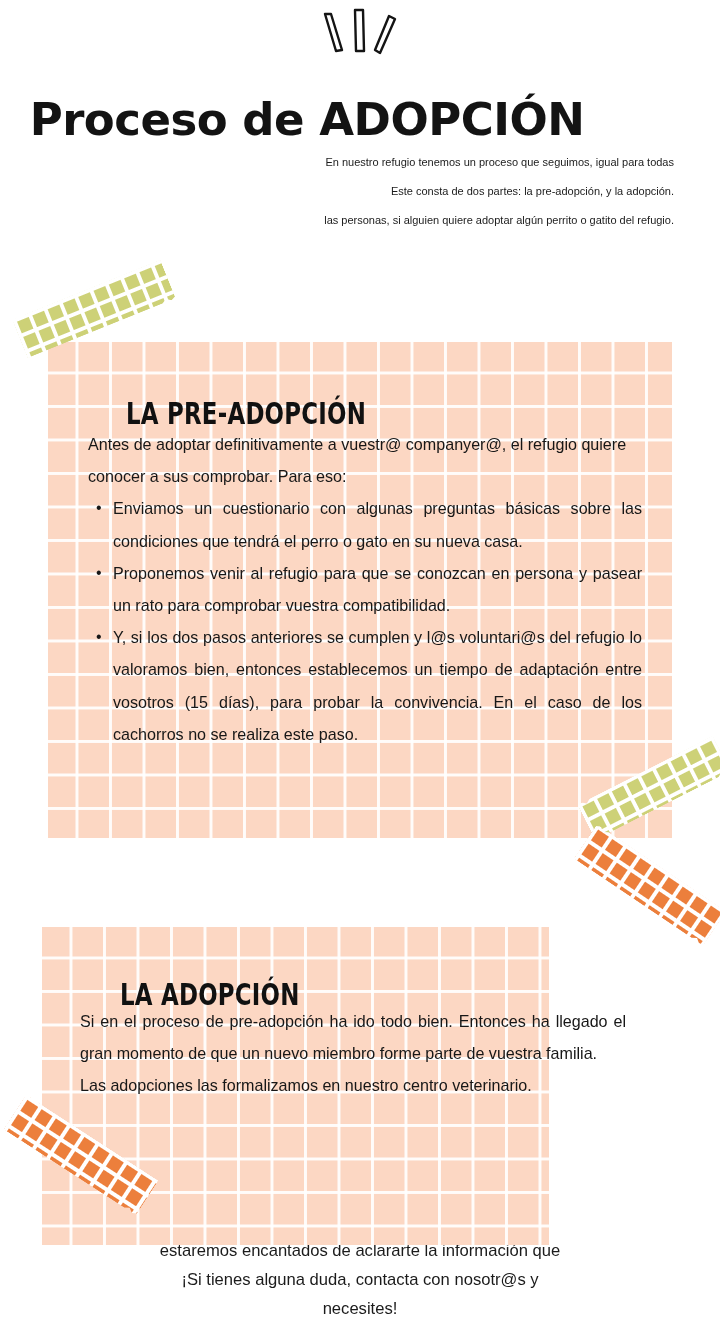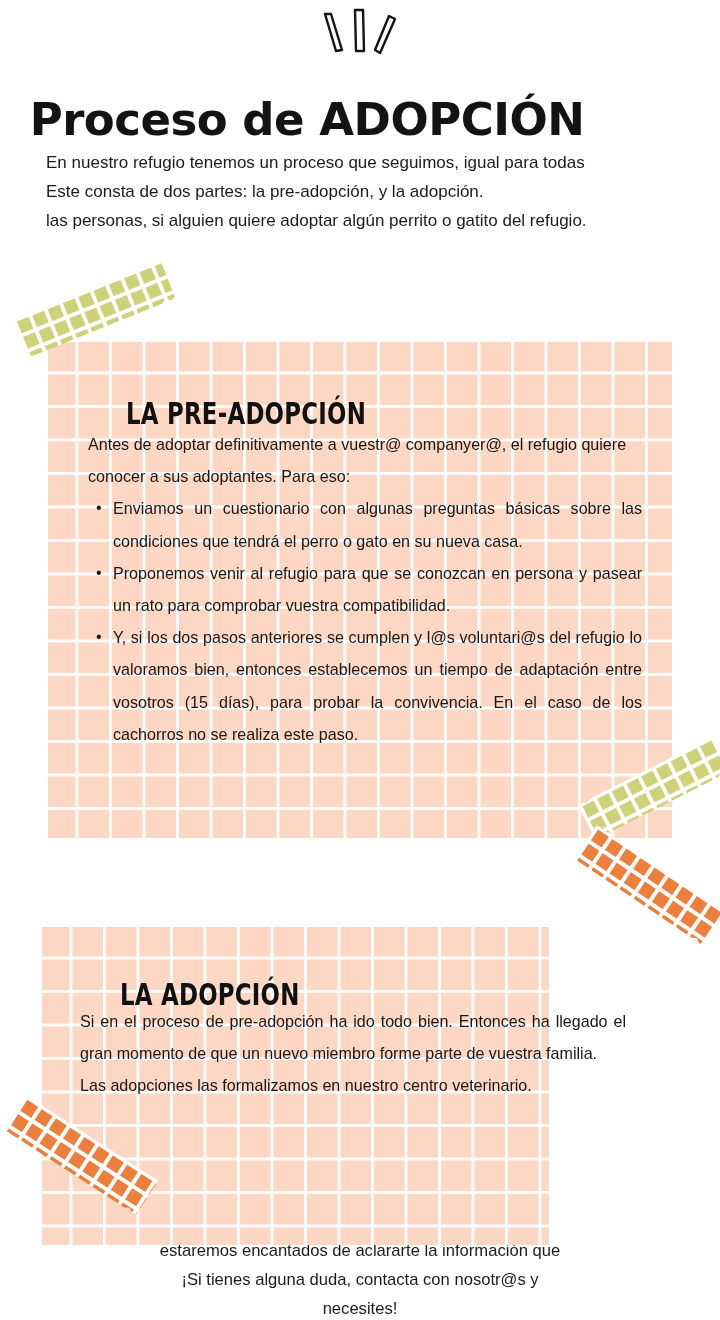--- a/index.html
+++ b/index.html
@@ -46,22 +46,22 @@
     letter-spacing: -0.5px;
     color: #131313;
     font-family: "DejaVu Sans", "Liberation Sans", sans-serif;
   }
 
   .intro {
     position: absolute;
     left: 46px;
     top: 148px;
     width: 628px;
-    text-align: left;
-    font-size: 17px;
+    text-align: right;
+    font-size: 11px;
     line-height: 29px;
     color: #1b1b1b;
     font-family: "Liberation Sans", "DejaVu Sans", sans-serif;
   }
   .intro .line { display: block; white-space: nowrap; }
 
   
   .card {
     position: absolute;
     background-color: #fcd7c3;
@@ -235,21 +235,21 @@
     <span class="line">las personas, si alguien quiere adoptar algún perrito o gatito del refugio.</span>
   </div>
 
   <div class="tape green" id="tape-green-top">
     <div class="tape-inner"></div>
   </div>
 
   <section class="card" id="card-pre-adopcion">
     <h2 class="card-title" id="title-pre-adopcion">LA PRE-ADOPCIÓN</h2>
     <div class="card-body" id="body-pre-adopcion">
-      <p class="lead">Antes de adoptar definitivamente a vuestr@ companyer@, el refugio quiere conocer a sus adoptantes. Para eso:</p>
+      <p class="lead">Antes de adoptar definitivamente a vuestr@ companyer@, el refugio quiere conocer a sus comprobar. Para eso:</p>
       <ul class="bullets">
         <li>Enviamos un cuestionario con algunas preguntas básicas sobre las condiciones que tendrá el perro o gato en su nueva casa.</li>
         <li>Proponemos venir al refugio para que se conozcan en persona y pasear un rato para comprobar vuestra compatibilidad.</li>
         <li>Y, si los dos pasos anteriores se cumplen y l@s voluntari@s del refugio lo valoramos bien, entonces establecemos un tiempo de adaptación entre vosotros (15 días), para probar la convivencia. En el caso de los cachorros no se realiza este paso.</li>
       </ul>
     </div>
   </section>
 
   <div class="tape green" id="tape-green-bottom">
     <div class="tape-inner"></div>

